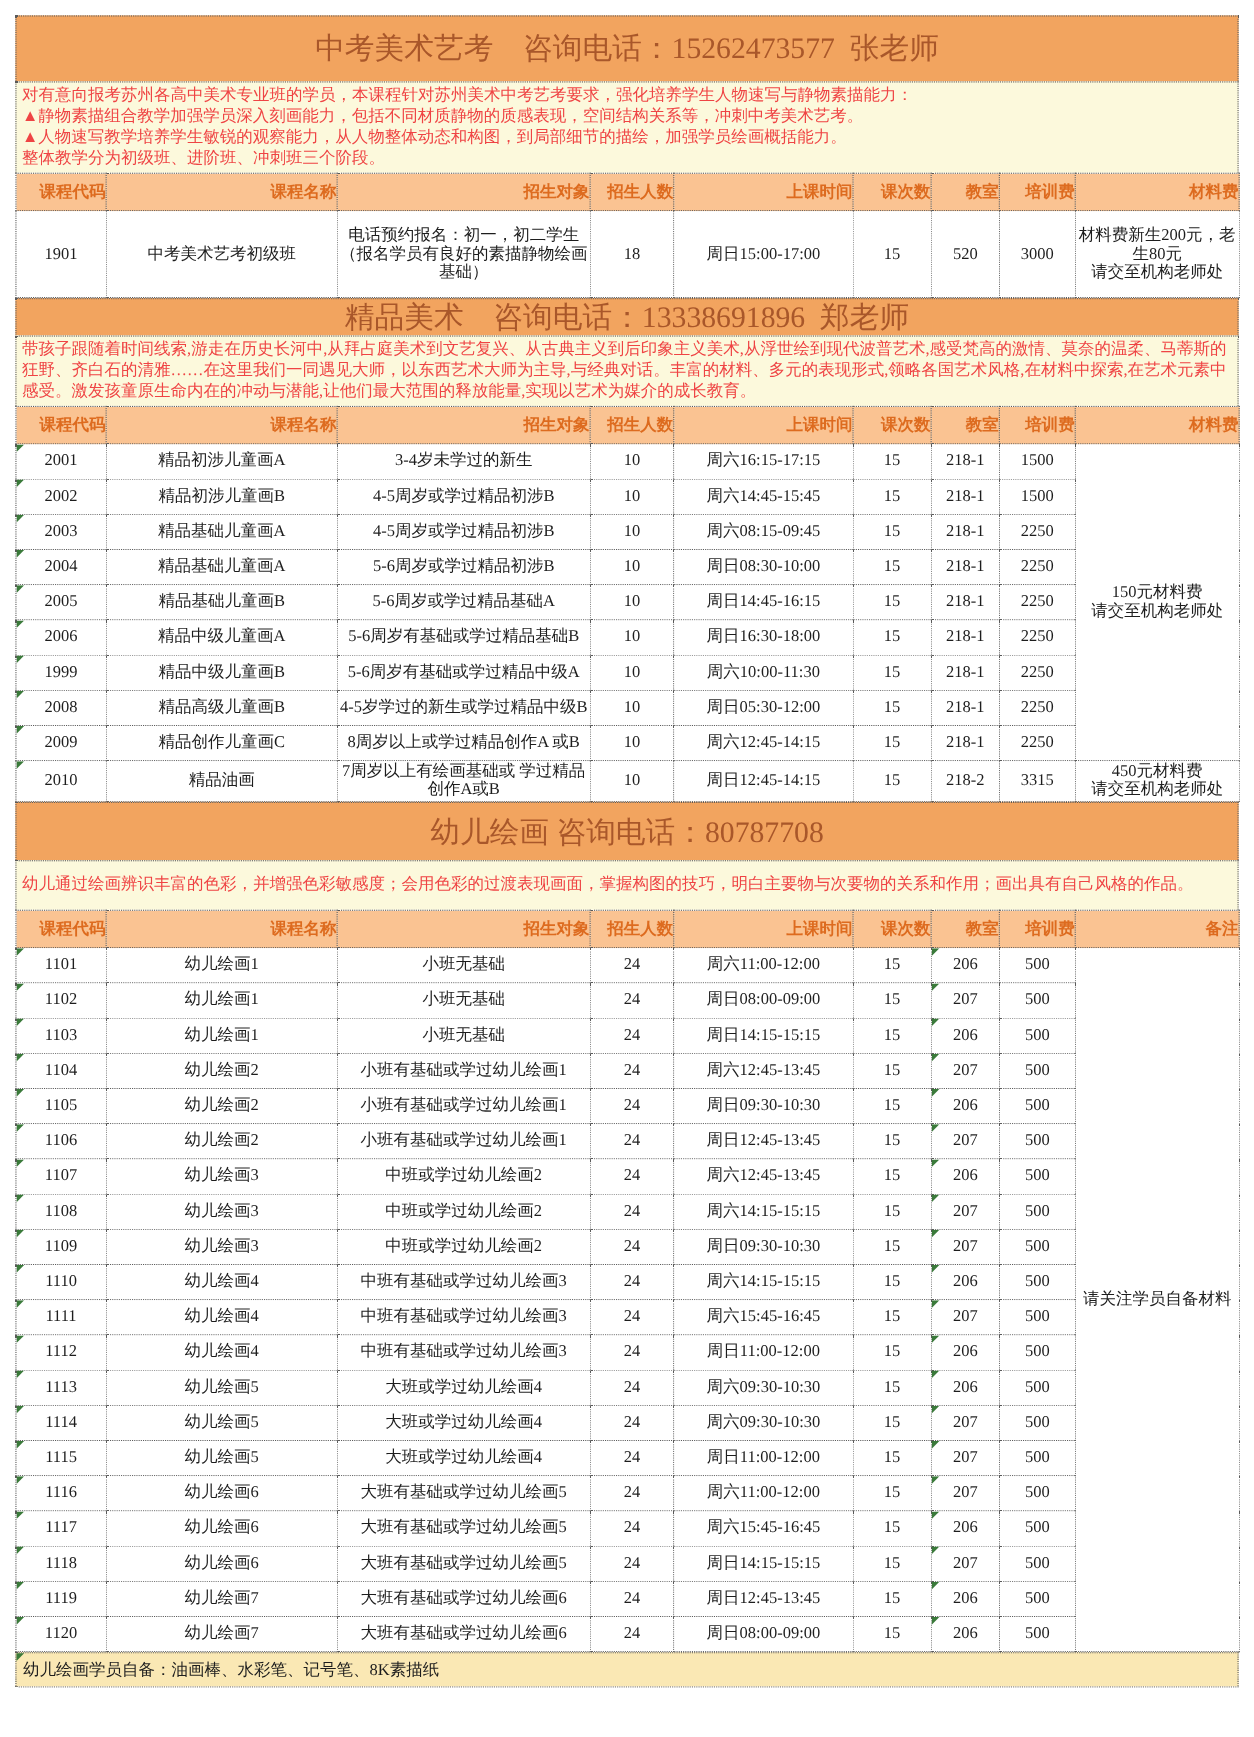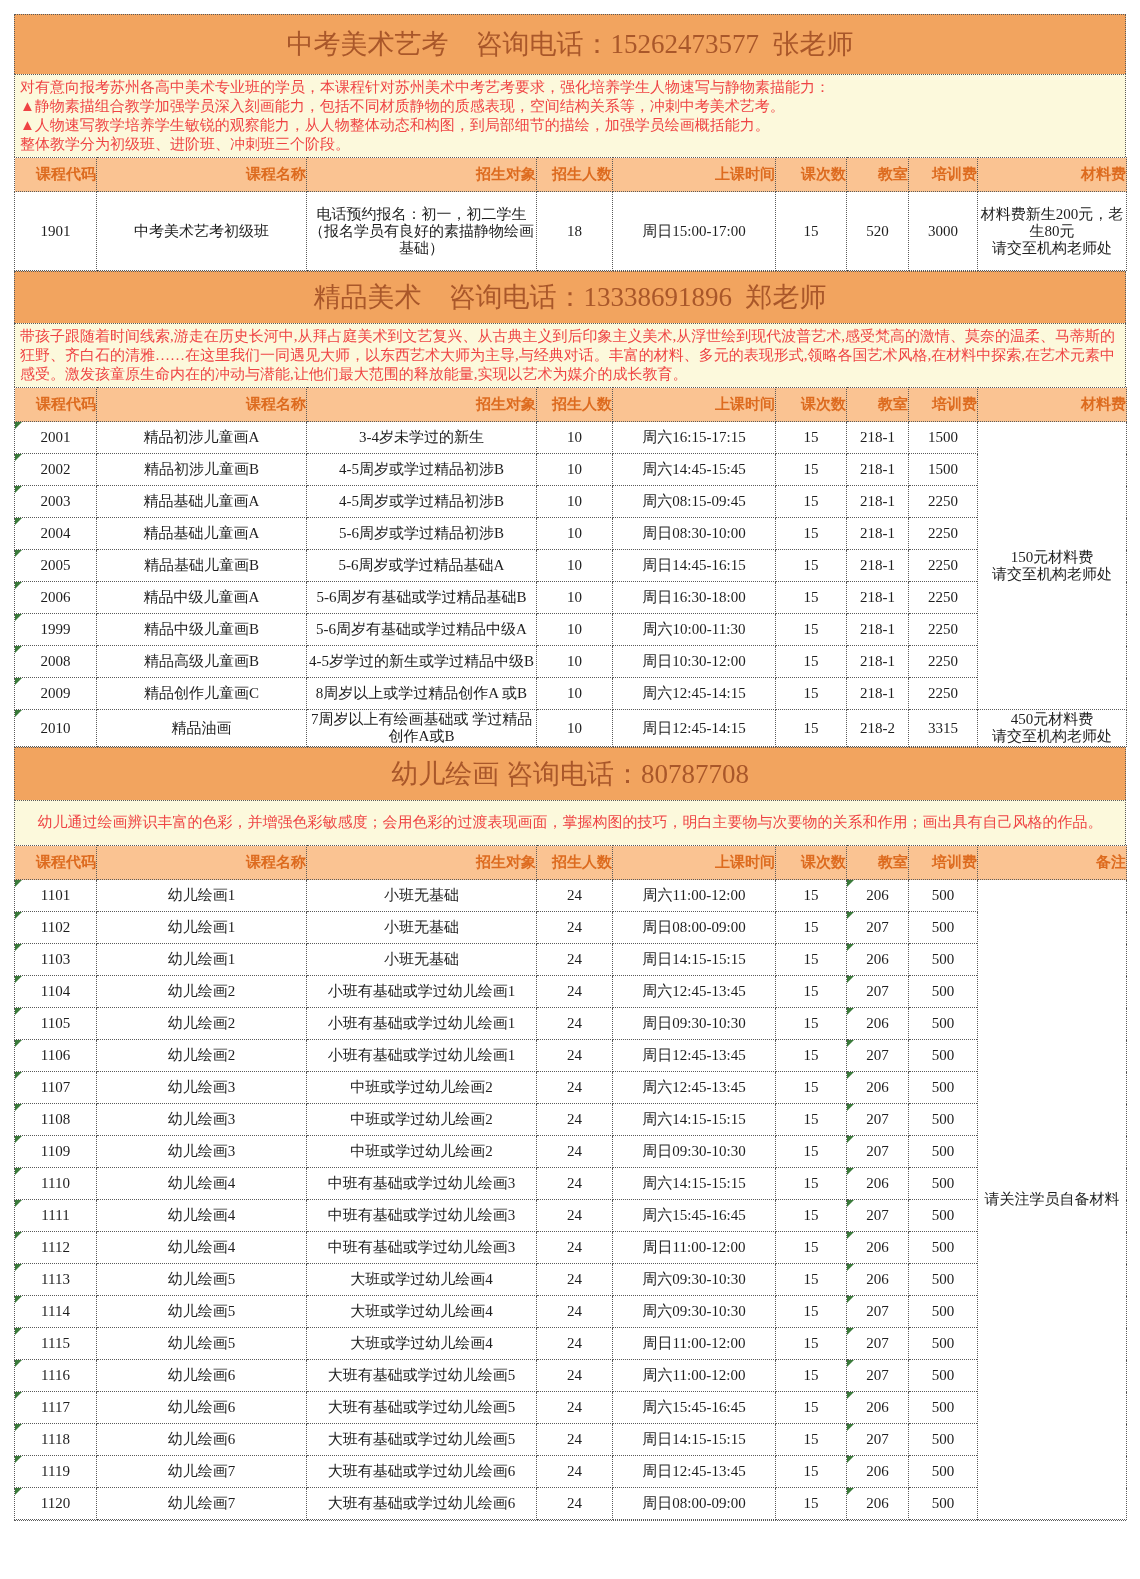--- a/index.html
+++ b/index.html
@@ -19,28 +19,28 @@
     border-bottom:1px dotted var(--grid);
   }
   .banner{
     background:var(--banner-bg); color:var(--banner-text);
     border:1px dotted var(--grid); border-bottom:none;
     text-align:center; font-weight:normal; font-size:27px;
     white-space:pre-wrap; line-height:1.2;
     display:flex; align-items:center; justify-content:center;
   }
   .banner.b1{height:60px;}
-  .banner.b2{height:52px;}
+  .banner.b2{height:34px;}
   .banner.b3{height:53px;}
   .desc{
     background:var(--desc-bg); border:1px dotted var(--grid); border-bottom:none;
     padding:3px 5px; font-size:15px; line-height:19px; color:#ef4444;
     white-space:pre-wrap;
   }
-  .desc.d3{padding:12px 5px 13px 5px;text-align:center;}
+  .desc.d3{padding:12px 5px 13px 5px;}
   table.course-table{
     border-collapse:collapse; table-layout:fixed; width:1112px;
     font-size:15px;
   }
   table.course-table th{
     background:var(--header-bg); color:var(--header-text);
     font-weight:bold; height:34px;
     border:1px dotted var(--grid);
     text-align:right; vertical-align:middle;
   }
@@ -214,21 +214,21 @@
             <td>周六10:00-11:30</td>
             <td>15</td>
             <td>218-1</td>
             <td>2250</td>
           </tr>
           <tr>
             <td class="tri">2008</td>
             <td>精品高级儿童画B</td>
             <td>4-5岁学过的新生或学过精品中级B</td>
             <td>10</td>
-            <td>周日10:30-12:00</td>
+            <td>周日05:30-12:00</td>
             <td>15</td>
             <td>218-1</td>
             <td>2250</td>
           </tr>
           <tr>
             <td class="tri">2009</td>
             <td>精品创作儿童画C</td>
             <td>8周岁以上或学过精品创作A 或B</td>
             <td>10</td>
             <td>周六12:45-14:15</td>
@@ -479,14 +479,15 @@
             <td>24</td>
             <td>周日08:00-09:00</td>
             <td>15</td>
             <td class="tri">206</td>
             <td>500</td>
           </tr>
         </tbody>
       </table>
   </section>
 
+  <div class="footer-bar tri">幼儿绘画学员自备：油画棒、水彩笔、记号笔、8K素描纸</div>
 
 </div>
 
 </body></html>

